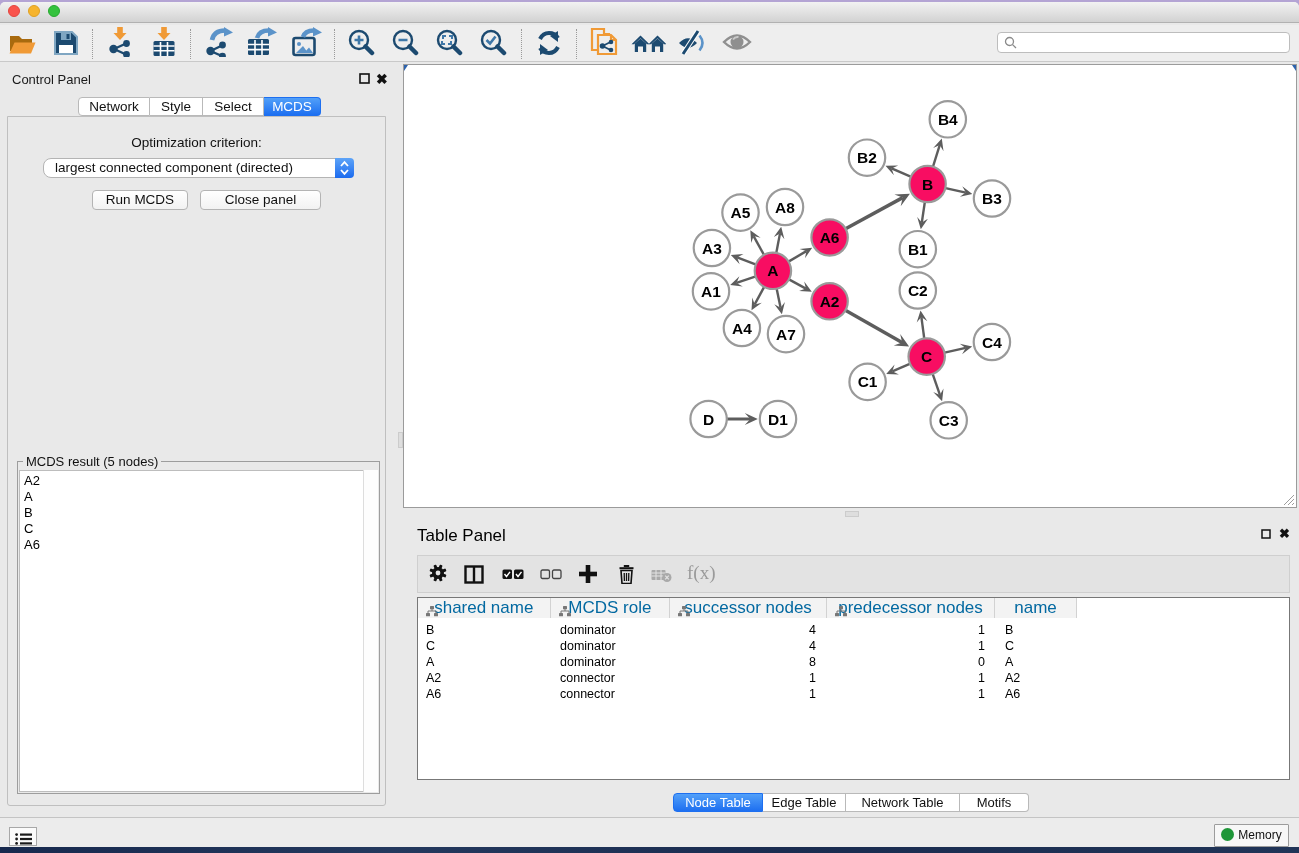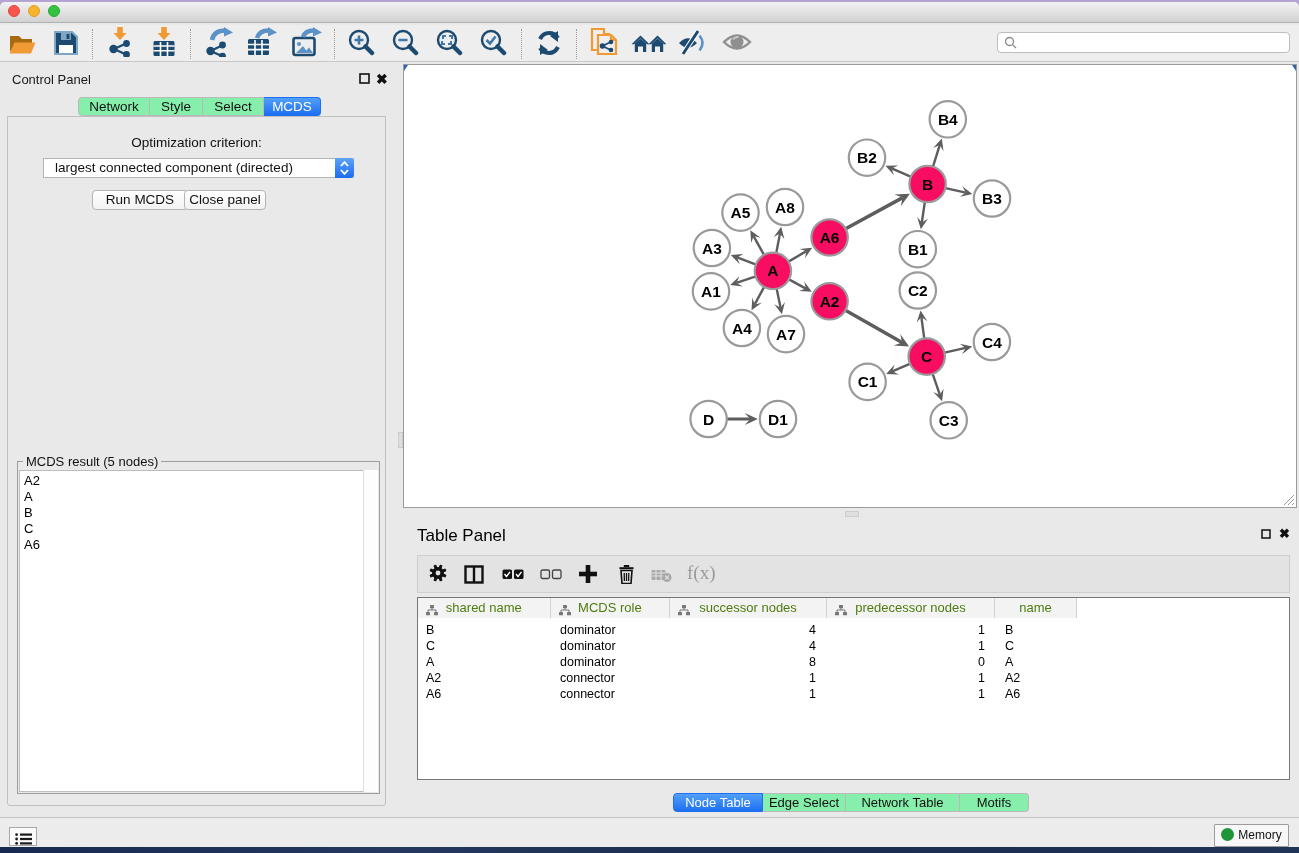--- a/index.html
+++ b/index.html
@@ -16,47 +16,47 @@
 #toolbar{position:absolute;left:0;top:23px;width:1299px;height:37px;background:#eeeeee;border-bottom:1px solid #c9c9c9}
 .tsep{position:absolute;top:4px;height:30px;width:0;border-left:1px dotted #9a9a9a}
 .ticon{position:absolute;top:4px}
 #searchbox{position:absolute;left:997px;top:7px;width:293px;height:21px;background:#fff;border:1px solid #bdbdbd;border-radius:4px}
 #searchbox svg{position:absolute;left:6px;top:3px}
 #main{position:absolute;left:0;top:0;width:1299px;height:845px}
 
 #cp-title{position:absolute;left:12px;top:70px;font-size:13px;color:#1a1a1a}
 .panicon{position:absolute;font-size:12px;color:#111}
 #cptabs{position:absolute;left:78px;top:95px;height:19px;display:flex;font-size:13.5px}
-.tabseg{background:#86efac;border:1px solid #b9b9b9;border-left:none;color:#111;display:flex;align-items:center;justify-content:center;height:19px}
+.tabseg{background:#ffffff;border:1px solid #b9b9b9;border-left:none;color:#111;display:flex;align-items:center;justify-content:center;height:19px}
 .tabseg.first{border-left:1px solid #b9b9b9;border-radius:4px 0 0 4px}
 .tabseg.last{border-radius:0 4px 4px 0}
 .tabseg.sel{background:linear-gradient(#52a0f9,#1d6ff0);border-color:#1d6ff0;color:#fff}
 #cpbox{position:absolute;left:7px;top:114px;width:379px;height:690px;border:1px solid #bfbfbf;background:#e9e9e9;border-radius:0 0 3px 3px}
 #optlabel{position:absolute;left:0;width:393px;top:133px;text-align:center;font-size:13.5px;color:#111}
-#dropdown{position:absolute;left:43px;top:156px;width:311px;height:20px;background:#fff;border:1px solid #b4b4b4;border-radius:0;font-size:13.5px;color:#111;line-height:18px;padding-left:11px}
+#dropdown{position:absolute;left:43px;top:156px;width:311px;height:20px;background:#fff;border:1px solid #b4b4b4;border-radius:8px;font-size:13.5px;color:#111;line-height:18px;padding-left:11px}
 #ddbtn{position:absolute;right:-1px;top:-1px;width:19px;height:20px;border-radius:0 4px 4px 0;background:linear-gradient(#5ea4f8,#1c6bef)}
 .cpbtn{position:absolute;top:188px;height:20px;background:linear-gradient(#ffffff,#f2f2f2);border:1px solid #b4b4b4;border-radius:4px;font-size:13.5px;color:#111;text-align:center;line-height:18px}
 #fieldset{position:absolute;left:17px;top:459px;width:363px;height:333px;border:1px solid #9d9d9d}
 #fieldlegend{position:absolute;left:5px;top:-8px;background:#e9e9e9;padding:0 3px;font-size:13px;color:#111}
 #mlist{position:absolute;left:1px;top:8px;width:359px;height:322px;background:#fff;border:1px solid #bdbdbd;font-size:13px;color:#000;padding:2px 0 0 4px;line-height:16px}
 #mscroll{position:absolute;right:1px;top:8px;width:15px;height:322px;background:#fdfdfd;border-left:1px solid #ddd}
 
 #netwin{position:absolute;left:403px;top:62px;width:894px;height:444px;background:#fff;border:1px solid #9b9b9b}
 #nettitle{position:absolute;left:0;top:0;width:892px;height:20px;background:linear-gradient(#f2f2f2,#d3d3d3);border-bottom:1px solid #a8a8a8}
 #nettitle .t1{left:7px;top:3px;background:#f9544d;border:0.5px solid #e2463f}
 #nettitle .t2{left:27px;top:3px;background:#f6b42e;border:0.5px solid #dfa023}
 #nettitle .t3{left:47px;top:3px;background:#35c23e;border:0.5px solid #27a930}
 #nettitle .tl{width:12px;height:12px}
 #nettext{position:absolute;left:0;right:0;top:2px;text-align:center;font-size:13px;color:#2e2e2e}
 .bluecorner{position:absolute;width:0;height:0;border-style:solid}
 
 #tp-title{position:absolute;left:417px;top:524px;font-size:17px;color:#000000}
 #tptoolbar{position:absolute;left:417px;top:553px;width:873px;height:38px;background:#e3e3e3;border:1px solid #cfcfcf}
 #tptable{position:absolute;left:417px;top:595px;width:873px;height:183px;background:#fff;border:1px solid #777777}
-.th{position:absolute;top:0;height:20px;border-right:1px solid #d2d2d2;background:#f3f3f3;font-size:13px;color:#4d7c0f;text-align:center;line-height:20px}
+.th{position:absolute;top:0;height:20px;border-right:1px solid #d2d2d2;background:#f3f3f3;font-size:17px;color:#0369a1;text-align:center;line-height:20px}
 .trow{position:absolute;font-size:12.5px;color:#000;height:16px;line-height:16px}
 #tptabs{position:absolute;left:673px;top:791px;height:19px;display:flex;font-size:13px}
 
 #statusbar{position:absolute;left:0;top:815px;width:1299px;height:30px;background:#ececec;border-top:1px solid #c4c4c4}
 #listbtn{position:absolute;left:9px;top:9px;width:28px;height:19px;background:#fbfbfb;border:1px solid #a8a8a8;text-align:center;padding-top:3px}
 #membtn{position:absolute;left:1214px;top:6px;width:75px;height:23px;background:#f7f7f7;border:1px solid #9c9c9c;border-radius:1px;font-size:12px;color:#111;line-height:21px;text-align:center}
 </style></head>
 <body>
 <div id="win">
   <div id="titlebar">
@@ -220,21 +220,21 @@
     </div>
     <div id="cpbox"></div>
     <div id="optlabel">Optimization criterion:</div>
     <div id="dropdown">largest connected component (directed)
       <div id="ddbtn"><svg width="19" height="20" viewBox="0 0 19 20">
             <path d="M6 8 L9.5 4.2 L13 8" fill="none" stroke="#fff" stroke-width="1.8"></path>
             <path d="M6 12 L9.5 15.8 L13 12" fill="none" stroke="#fff" stroke-width="1.8"></path>
           </svg></div>
     </div>
     <div class="cpbtn" style="left:92px;width:96px">Run MCDS</div>
-    <div class="cpbtn" style="left:184px;width:82px">Close panel</div>
+    <div class="cpbtn" style="left:200px;width:121px">Close panel</div>
     <div id="fieldset">
       <div id="fieldlegend">MCDS result (5 nodes)</div>
       <div id="mlist">A2<br>A<br>B<br>C<br>A6</div>
       <div id="mscroll"></div>
     </div>
     <div id="netwin">
       <div class="bluecorner" style="left:0;top:0;border-width:6px 4px 0 0;border-color:#2d63ad transparent transparent transparent"></div>
       <div class="bluecorner" style="right:0;top:0;border-width:0 4px 6px 0;border-color:transparent #2d63ad transparent transparent"></div>
       <svg width="892" height="422" viewBox="0 0 892 422" style="position:absolute;left:0;top:21px;font-family:'Liberation Sans',sans-serif">
           <line x1="352.6" y1="190.2" x2="332.5" y2="196.9" stroke="#5d5d5d" stroke-width="2.4"></line>
@@ -458,21 +458,21 @@
         <div class="trow" style="left:409px;top:72px;width:158px;text-align:right">1</div>
         <div class="trow" style="left:587px;top:72px">A2</div>
         <div class="trow" style="left:8px;top:88px">A6</div>
         <div class="trow" style="left:142px;top:88px">connector</div>
         <div class="trow" style="left:252px;top:88px;width:146px;text-align:right">1</div>
         <div class="trow" style="left:409px;top:88px;width:158px;text-align:right">1</div>
         <div class="trow" style="left:587px;top:88px">A6</div>
       </div>
     <div id="tptabs">
       <div class="tabseg first sel" style="width:90px">Node Table</div>
-      <div class="tabseg" style="width:83px">Edge Select</div>
+      <div class="tabseg" style="width:83px">Edge Table</div>
       <div class="tabseg" style="width:114px">Network Table</div>
       <div class="tabseg last" style="width:69px">Motifs</div>
     </div>
   </div>
   <div id="statusbar">
     <div id="listbtn"><svg width="17" height="12" viewBox="0 0 17 12">
           <g fill="#1a1a1a">
             <circle cx="1.6" cy="1.6" r="1.4"></circle>
             <circle cx="1.6" cy="6" r="1.4"></circle>
             <circle cx="1.6" cy="10.4" r="1.4"></circle>

